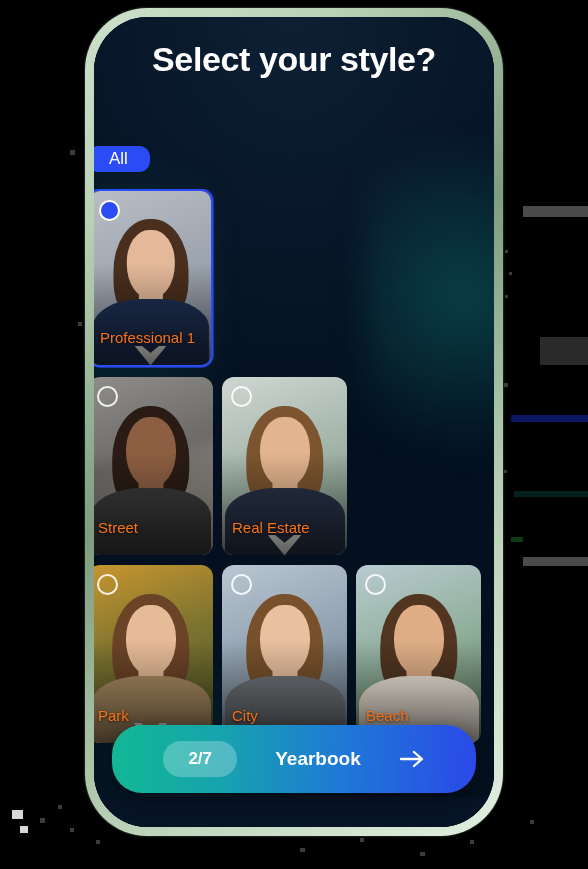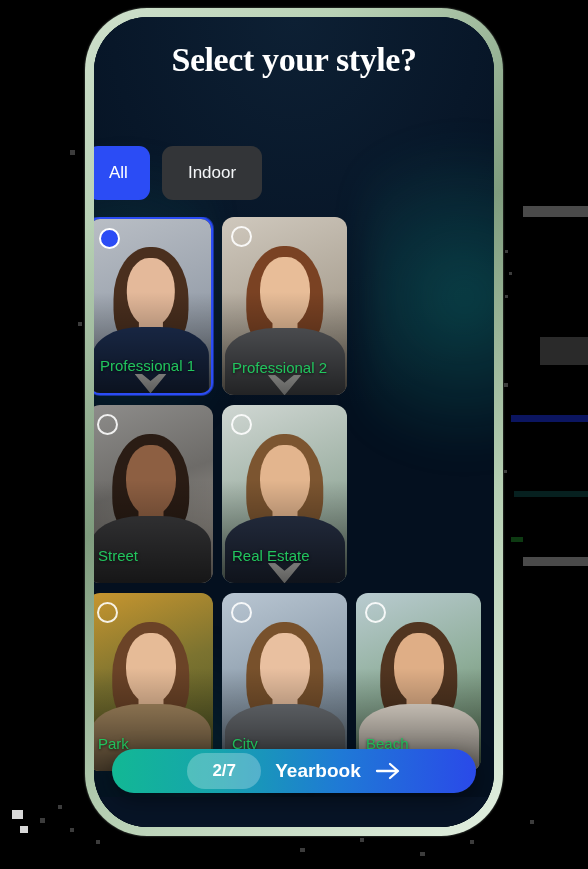--- a/index.html
+++ b/index.html
@@ -90,21 +90,20 @@
     inset: 0;
     display: flex;
     flex-direction: column;
   }
 
   
   .header {
     padding: 24px 16px 0 16px;
     text-align: center;
     flex: none;
-    font-family: Liberation Serif, serif;
   }
   .page-title {
     margin: 0;
     font-size: 34px;
     font-weight: bold;
     color: #ffffff;
     letter-spacing: -0.4px;
     line-height: 1.1;
   }
   .page-subtitle {
@@ -119,21 +118,21 @@
     flex: none;
     margin-top: 68px;
     display: flex;
     gap: 12px;
     padding-left: 10px;
     overflow: hidden;
     white-space: nowrap;
   }
   .chip {
     flex: none;
-    height: 54px;
+    height: 26px;
     min-width: 56px;
     padding: 0 26px;
     border-radius: 11px;
     background: #333538;
     color: #f4f6f8;
     font-size: 17px;
     display: flex;
     align-items: center;
     box-sizing: border-box;
   }
@@ -184,21 +183,21 @@
   .card-shade {
     position: absolute;
     left: 0; right: 0; bottom: 0;
     height: 58%;
     background: linear-gradient(180deg, rgba(0,0,0,0) 0%, rgba(0,0,0,.25) 45%, rgba(0,0,0,.62) 100%);
   }
   .card-label {
     position: absolute;
     left: 10px;
     bottom: 19px;
-    color: #22c55e;
+    color: #f97316;
     font-size: 15px;
     font-weight: normal;
     text-shadow: 0 1px 3px rgba(0,0,0,.75);
     white-space: nowrap;
   }
   .card-radio {
     position: absolute;
     left: 9px;
     top: 9px;
     width: 21px;
@@ -276,27 +275,27 @@
     left: 0; right: 0;
     bottom: 34px;
     display: flex;
     justify-content: center;
     padding: 0 18px;
     box-sizing: border-box;
   }
   .cta-button {
     width: 100%;
     max-width: 366px;
-    height: 44px;
+    height: 68px;
     border-radius: 30px;
     background: linear-gradient(92deg, #12b894 0%, #16a3ae 30%, #1f79d6 63%, #2a49e9 100%);
     display: flex;
     align-items: center;
     justify-content: center;
-    gap: 14px;
+    gap: 38px;
     border: none;
     cursor: pointer;
     box-shadow: 0 6px 22px rgba(0,0,0,.42);
   }
   .cta-counter {
     min-width: 74px;
     height: 36px;
     border-radius: 18px;
     background: rgba(255,255,255,.26);
     color: #ffffff;
@@ -364,53 +363,37 @@
     <div class="screen-content">
 
       <div class="header">
         <h1 class="page-title">Select your style?</h1>
       </div>
 
       <div class="chip-row" id="chip-row">
           <div class="chip active first">
             <span>All</span>
           </div>
-          <div class="chip">
-            <span>Indoor</span>
-          </div>
         </div>
 
       <div class="grid-wrap">
         <div class="grid" id="style-grid">
             <div class="grid-row">
               <div class="style-card selected">
                 <div class="card-photo face bg-studio-grey">
                   <div class="hair" style="background: rgb(74, 47, 30);"></div>
                   <div class="head" style="background: rgb(228, 185, 154);"></div>
                   <div class="neck" style="background: rgb(228, 185, 154);"></div>
                   <div class="body" style="background: rgb(29, 47, 82);">
                     <div class="collar"></div>
                   </div>
                 </div>
                 <div class="card-shade"></div>
                 <div class="card-radio checked"></div>
                 <div class="card-label">Professional 1</div>
-              </div>
-              <div class="style-card">
-                <div class="card-photo face bg-studio-warm">
-                  <div class="hair" style="background: rgb(122, 66, 35);"></div>
-                  <div class="head" style="background: rgb(232, 189, 152);"></div>
-                  <div class="neck" style="background: rgb(232, 189, 152);"></div>
-                  <div class="body" style="background: rgb(90, 92, 96);">
-                    <div class="collar"></div>
-                  </div>
-                </div>
-                <div class="card-shade"></div>
-                <div class="card-radio"></div>
-                <div class="card-label">Professional 2</div>
               </div>
             </div>
             <div class="grid-row">
               <div class="style-card">
                 <div class="card-photo face bg-street">
                   <div class="hair" style="background: rgb(42, 28, 20);"></div>
                   <div class="head" style="background: rgb(141, 95, 66);"></div>
                   <div class="neck" style="background: rgb(141, 95, 66);"></div>
                   <div class="body" style="background: rgb(58, 58, 60);"></div>
                 </div>

